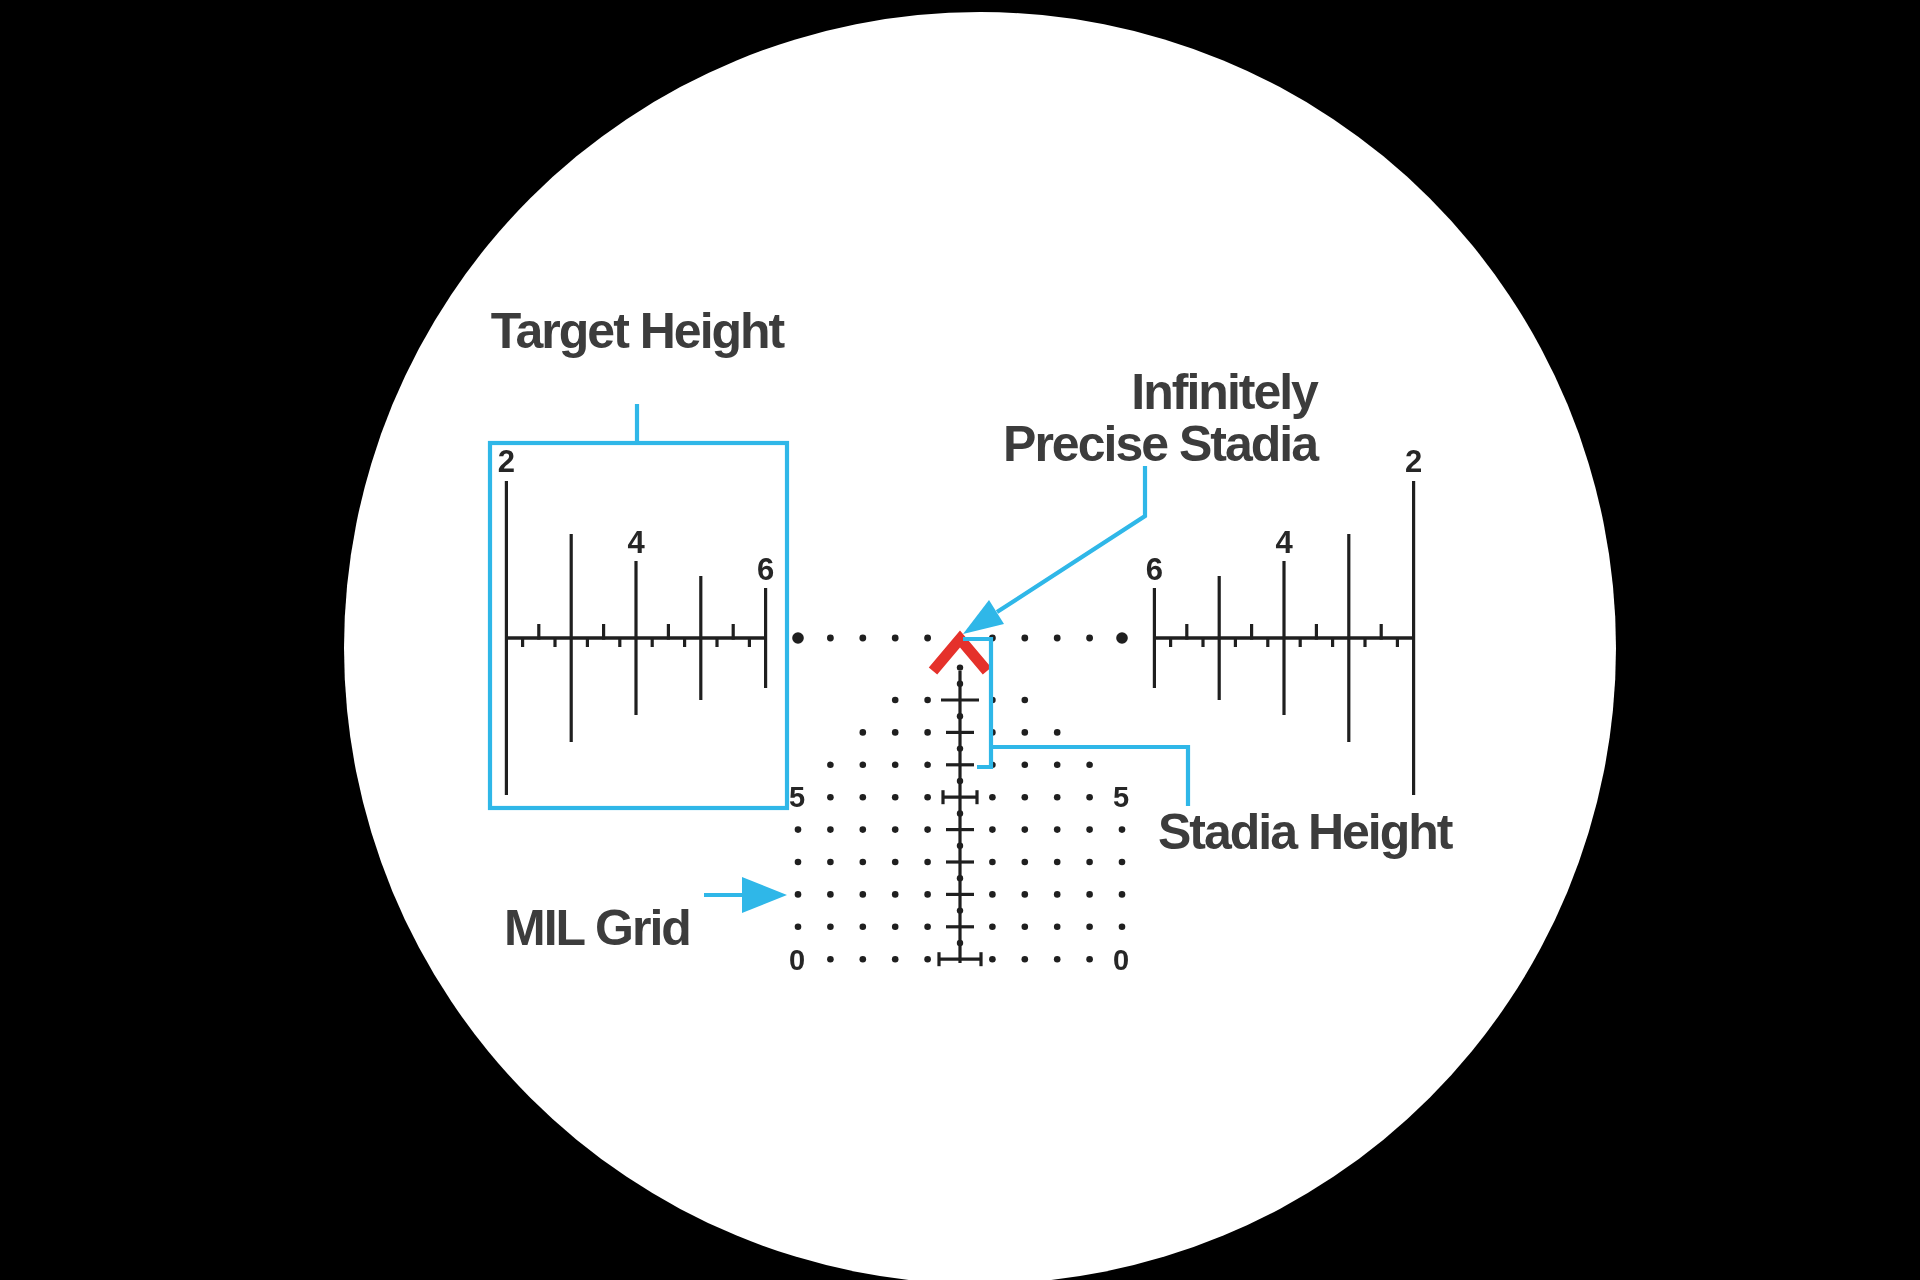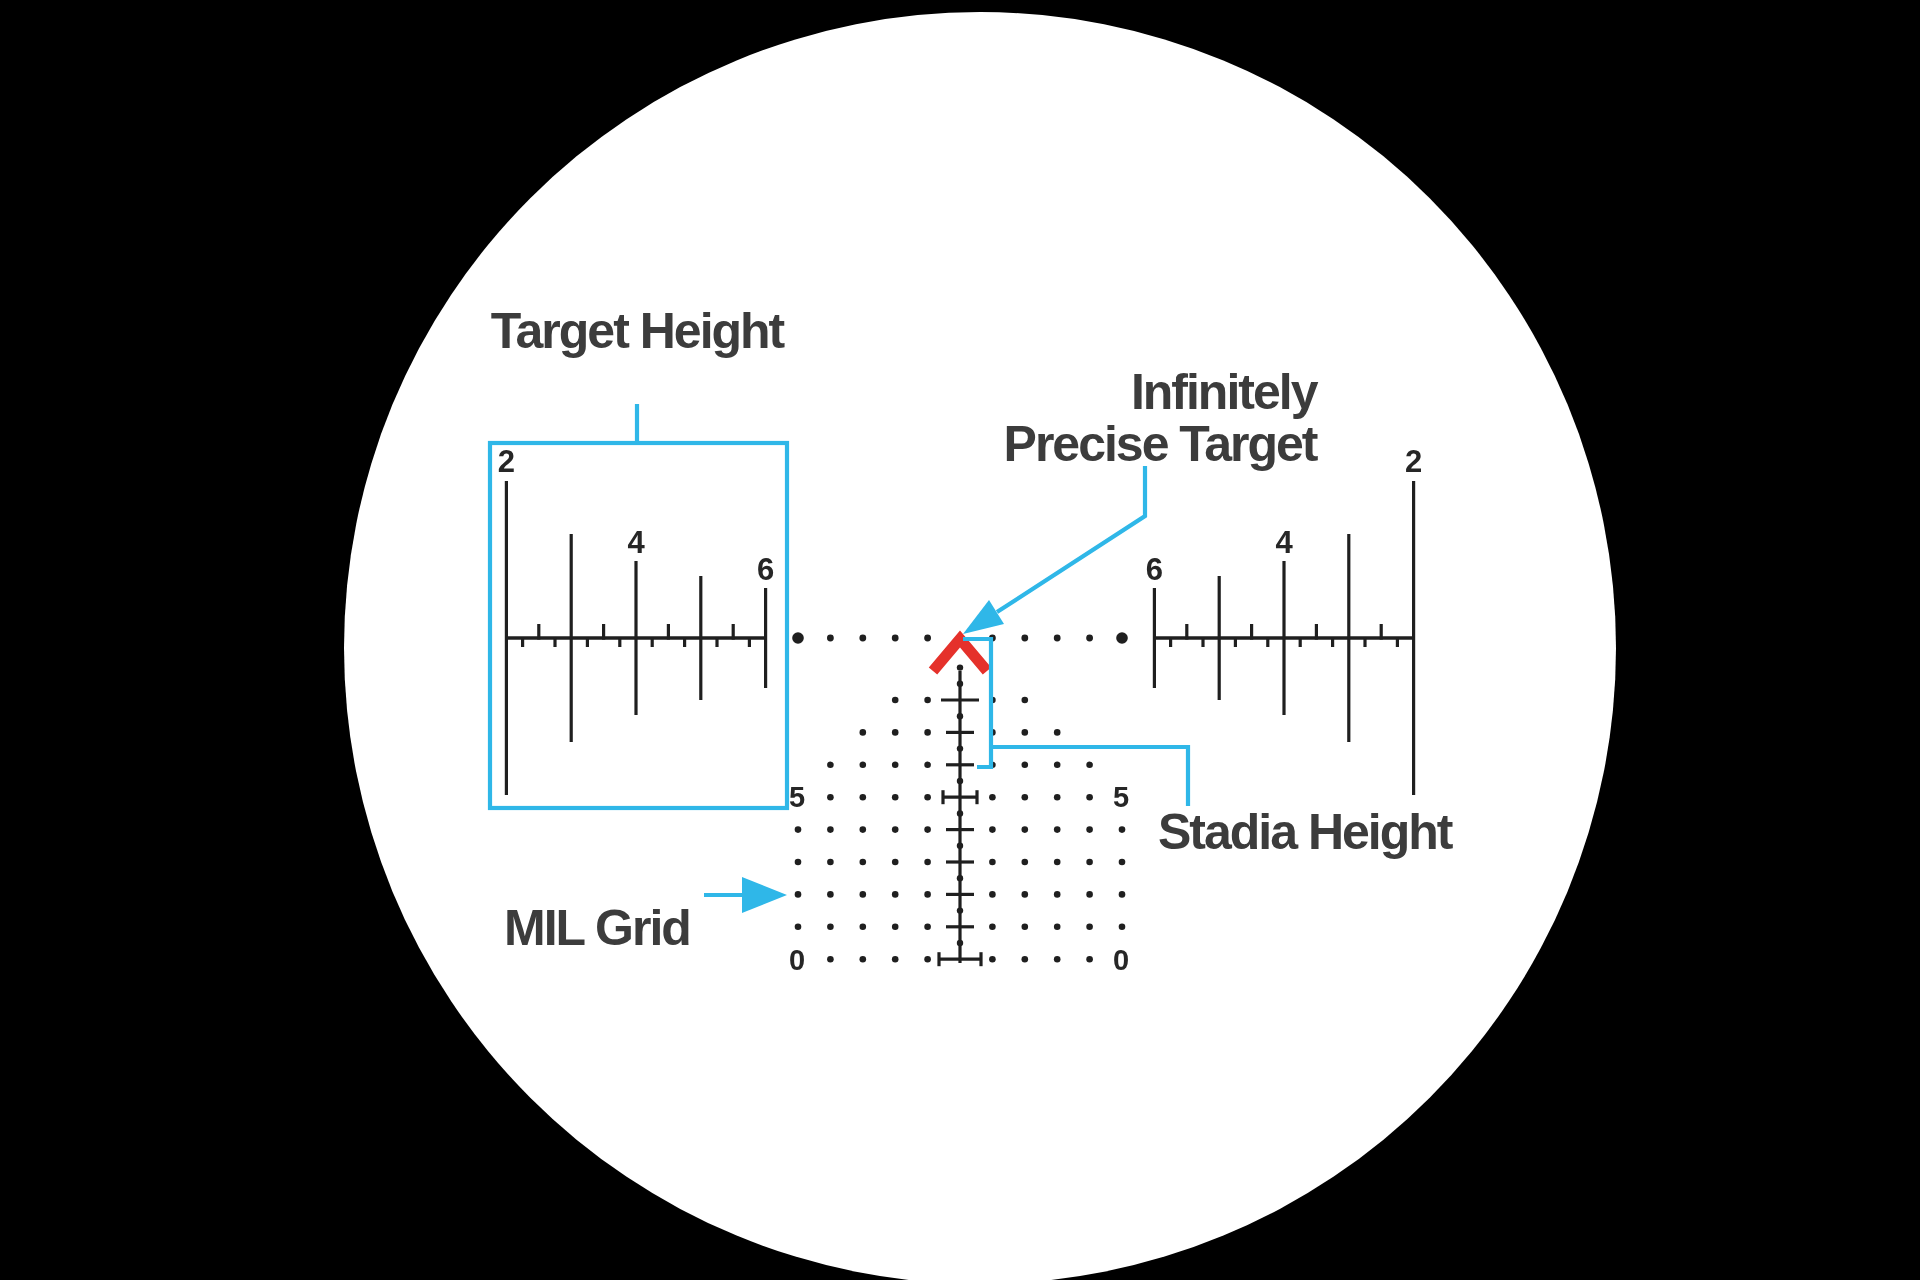--- a/index.html
+++ b/index.html
@@ -206,21 +206,21 @@
     <text class="gnum" x="797" y="970">0</text>
     <text class="gnum" x="1121" y="970">0</text>
   </svg>
 
   <div class="lbl centered" style="left:637px;top:305px;text-align:right;">
     <span>Target Height</span>
   </div>
 
   <div class="lbl centered" style="left:1160px;top:366px;text-align:right;">
     <span>Infinitely</span>
-    <span>Precise Target</span>
+    <span>Precise Stadia</span>
   </div>
 
   <div class="lbl" style="left:1158px;top:806px;">
     <span>Stadia Height</span>
   </div>
 
   <div class="lbl" style="left:504px;top:866px;margin-top:36px;">
     <span>MIL Grid</span>
   </div>
 

